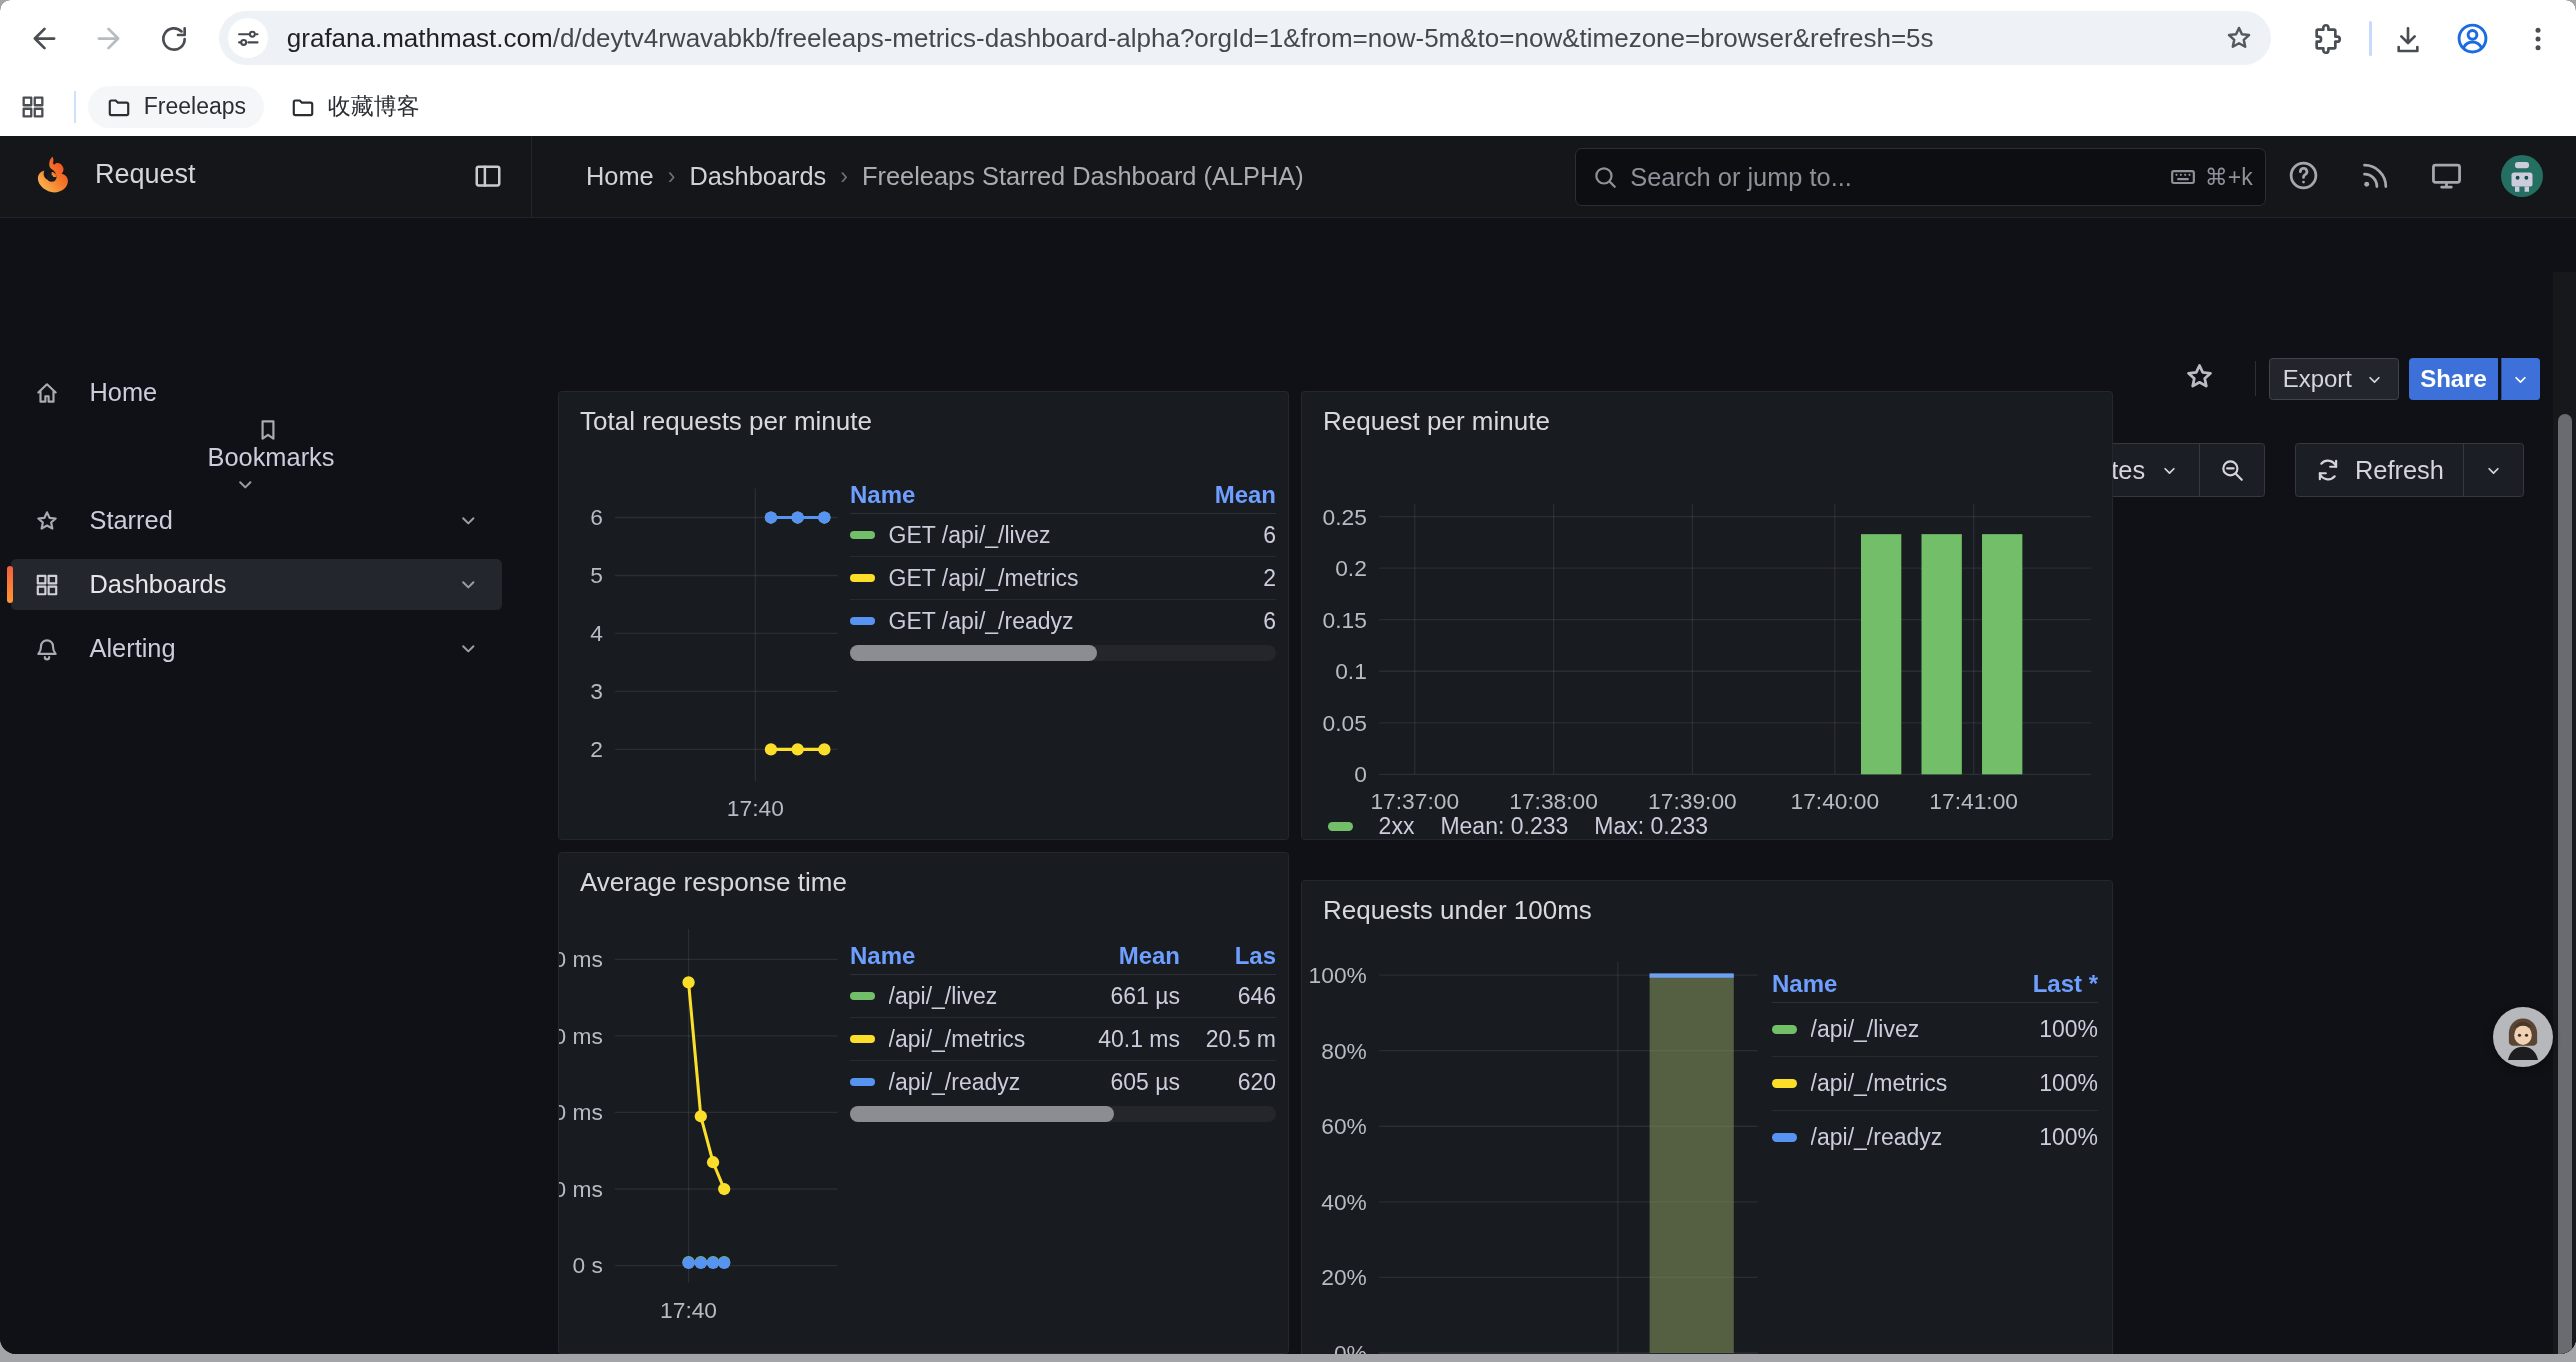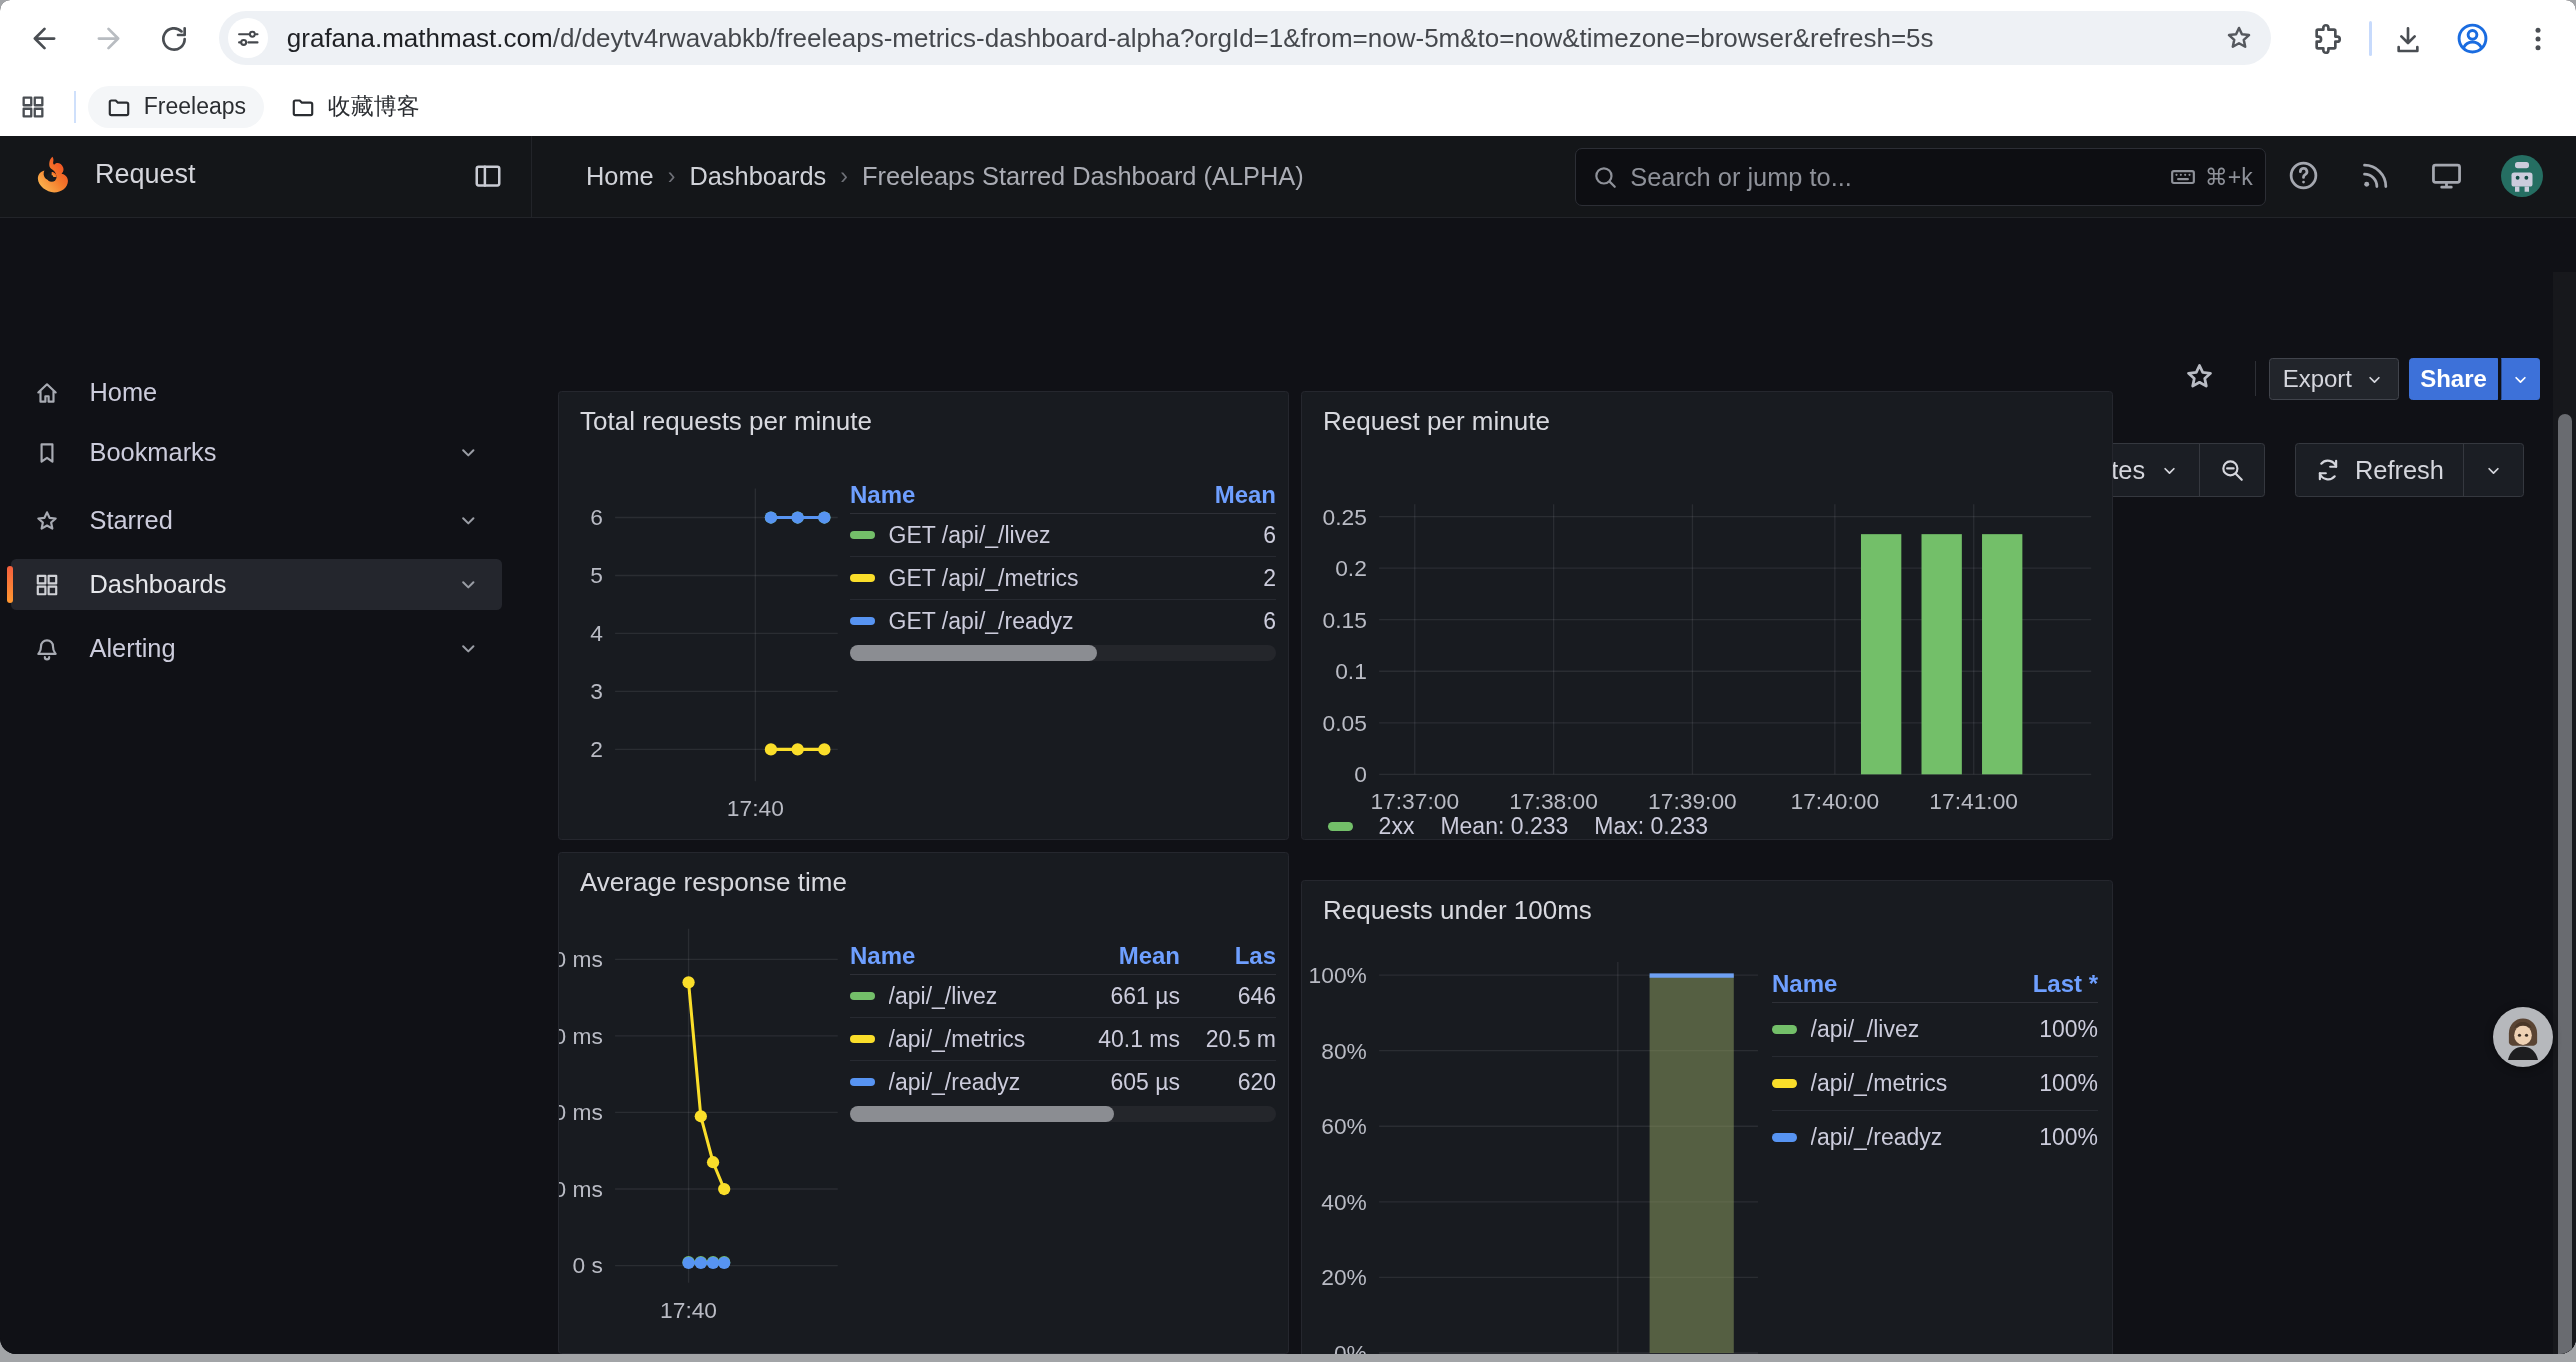--- a/index.html
+++ b/index.html
@@ -248,21 +248,21 @@
 
     <nav>
       <div class="sitem" style="top:231px;">
         <span class="ico">
             <svg class="ic" viewBox="0 0 24 24" width="26" height="26">
               <path d="M4 11.5L12 4l8 7.5M6 10.5V20h4.5v-5h3v5H18v-9.5"></path>
             </svg>
           </span>
         <span class="lbl">Home</span>
       </div>
-      <div class="sitem" style="top:291px;">
+      <div class="sitem" style="top:281px;flex-direction:column;">
         <span class="ico">
             <svg class="ic" viewBox="0 0 24 24" width="26" height="26">
               <path d="M7 4h10v16l-5-3.5L7 20z"></path>
             </svg>
           </span>
         <span class="lbl">Bookmarks</span>
         <span class="chev">
             <svg class="ic" viewBox="0 0 24 24" width="24.6" height="24.6">
               <path d="M7 10l5 5 5-5"></path>
             </svg>

